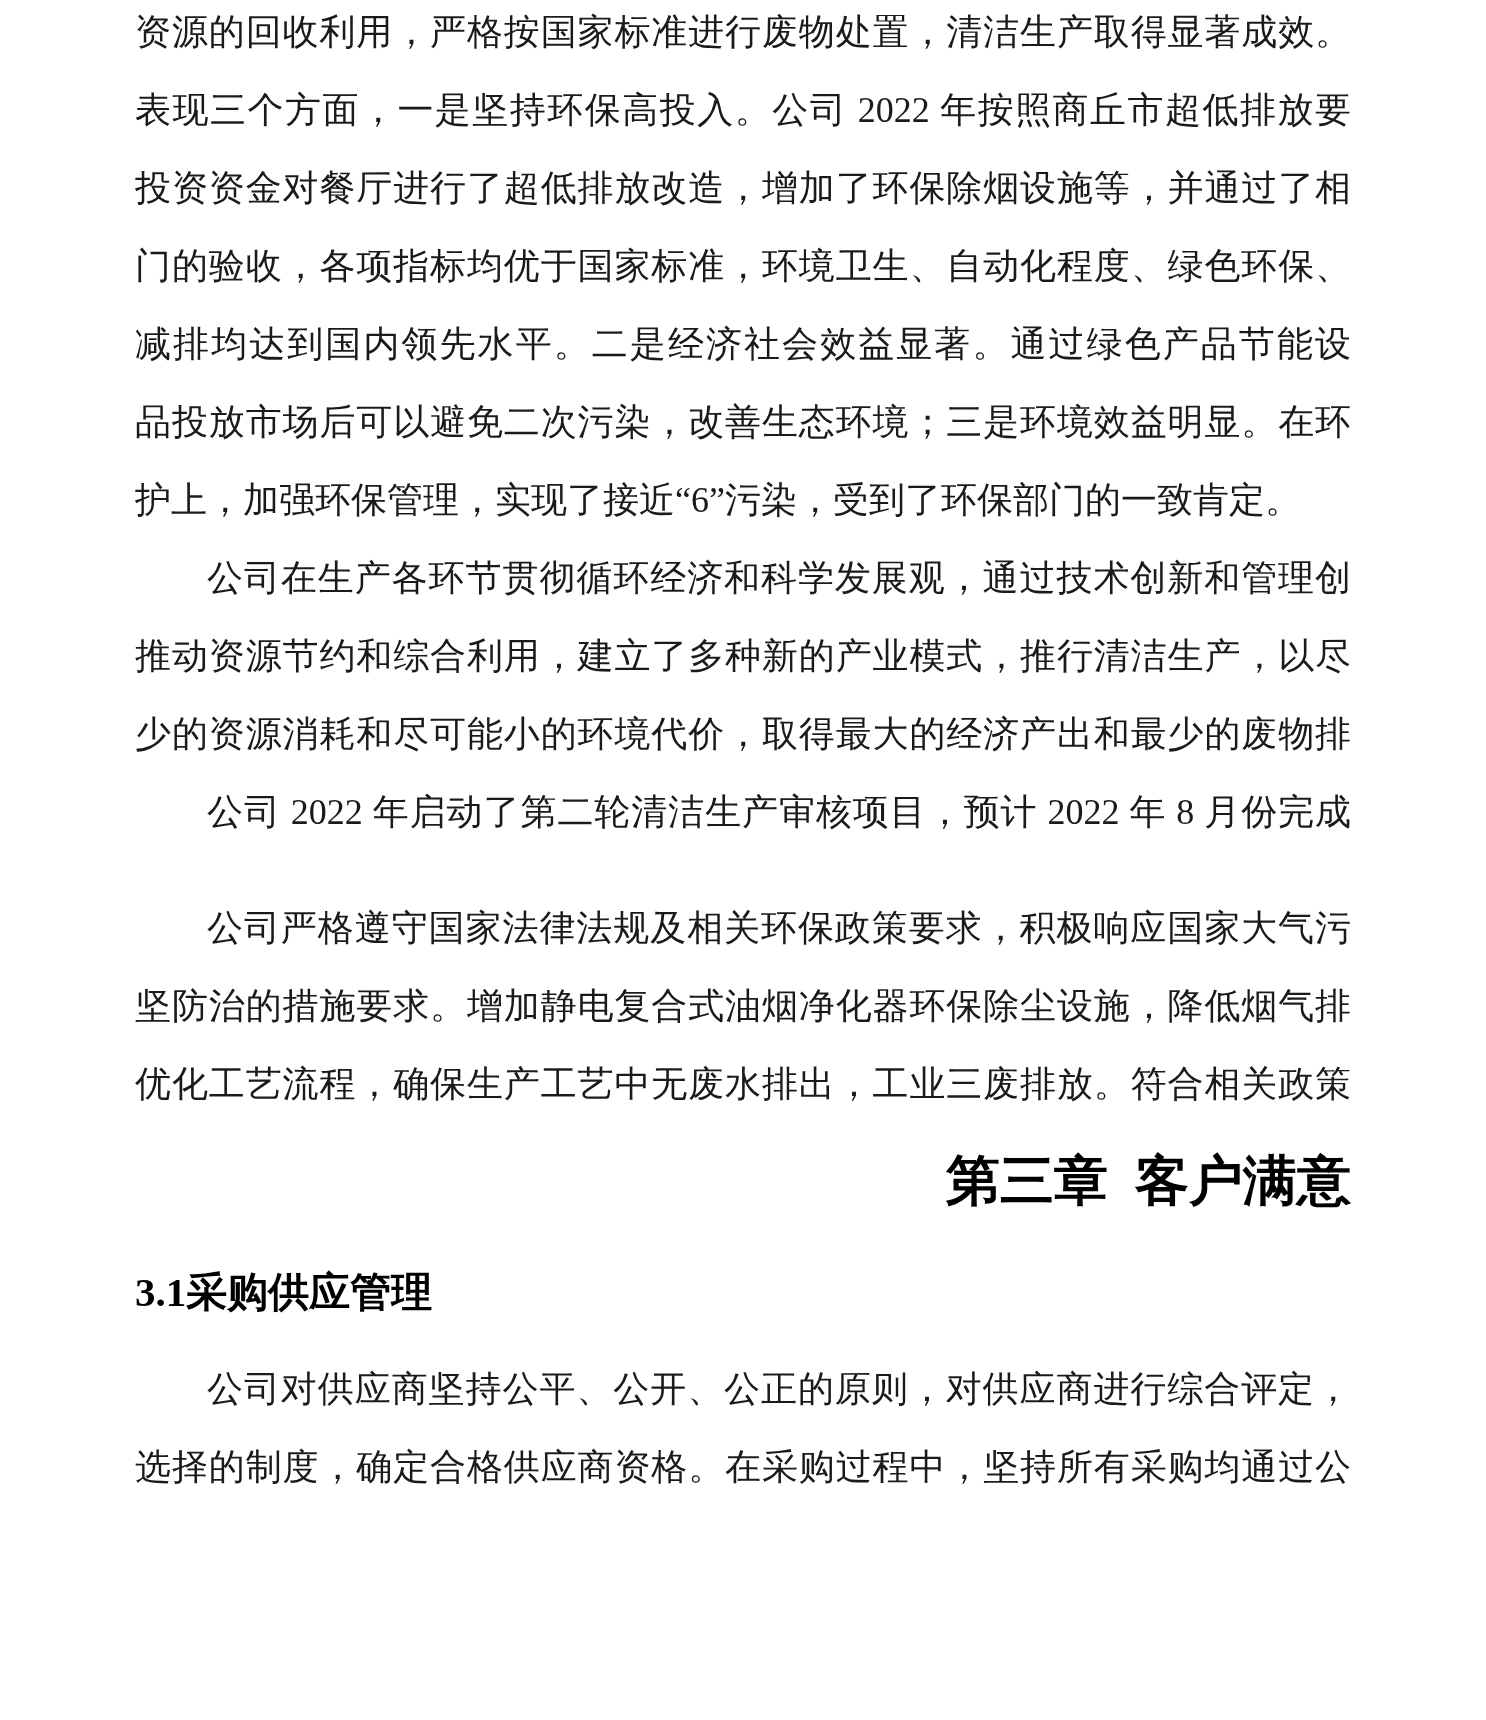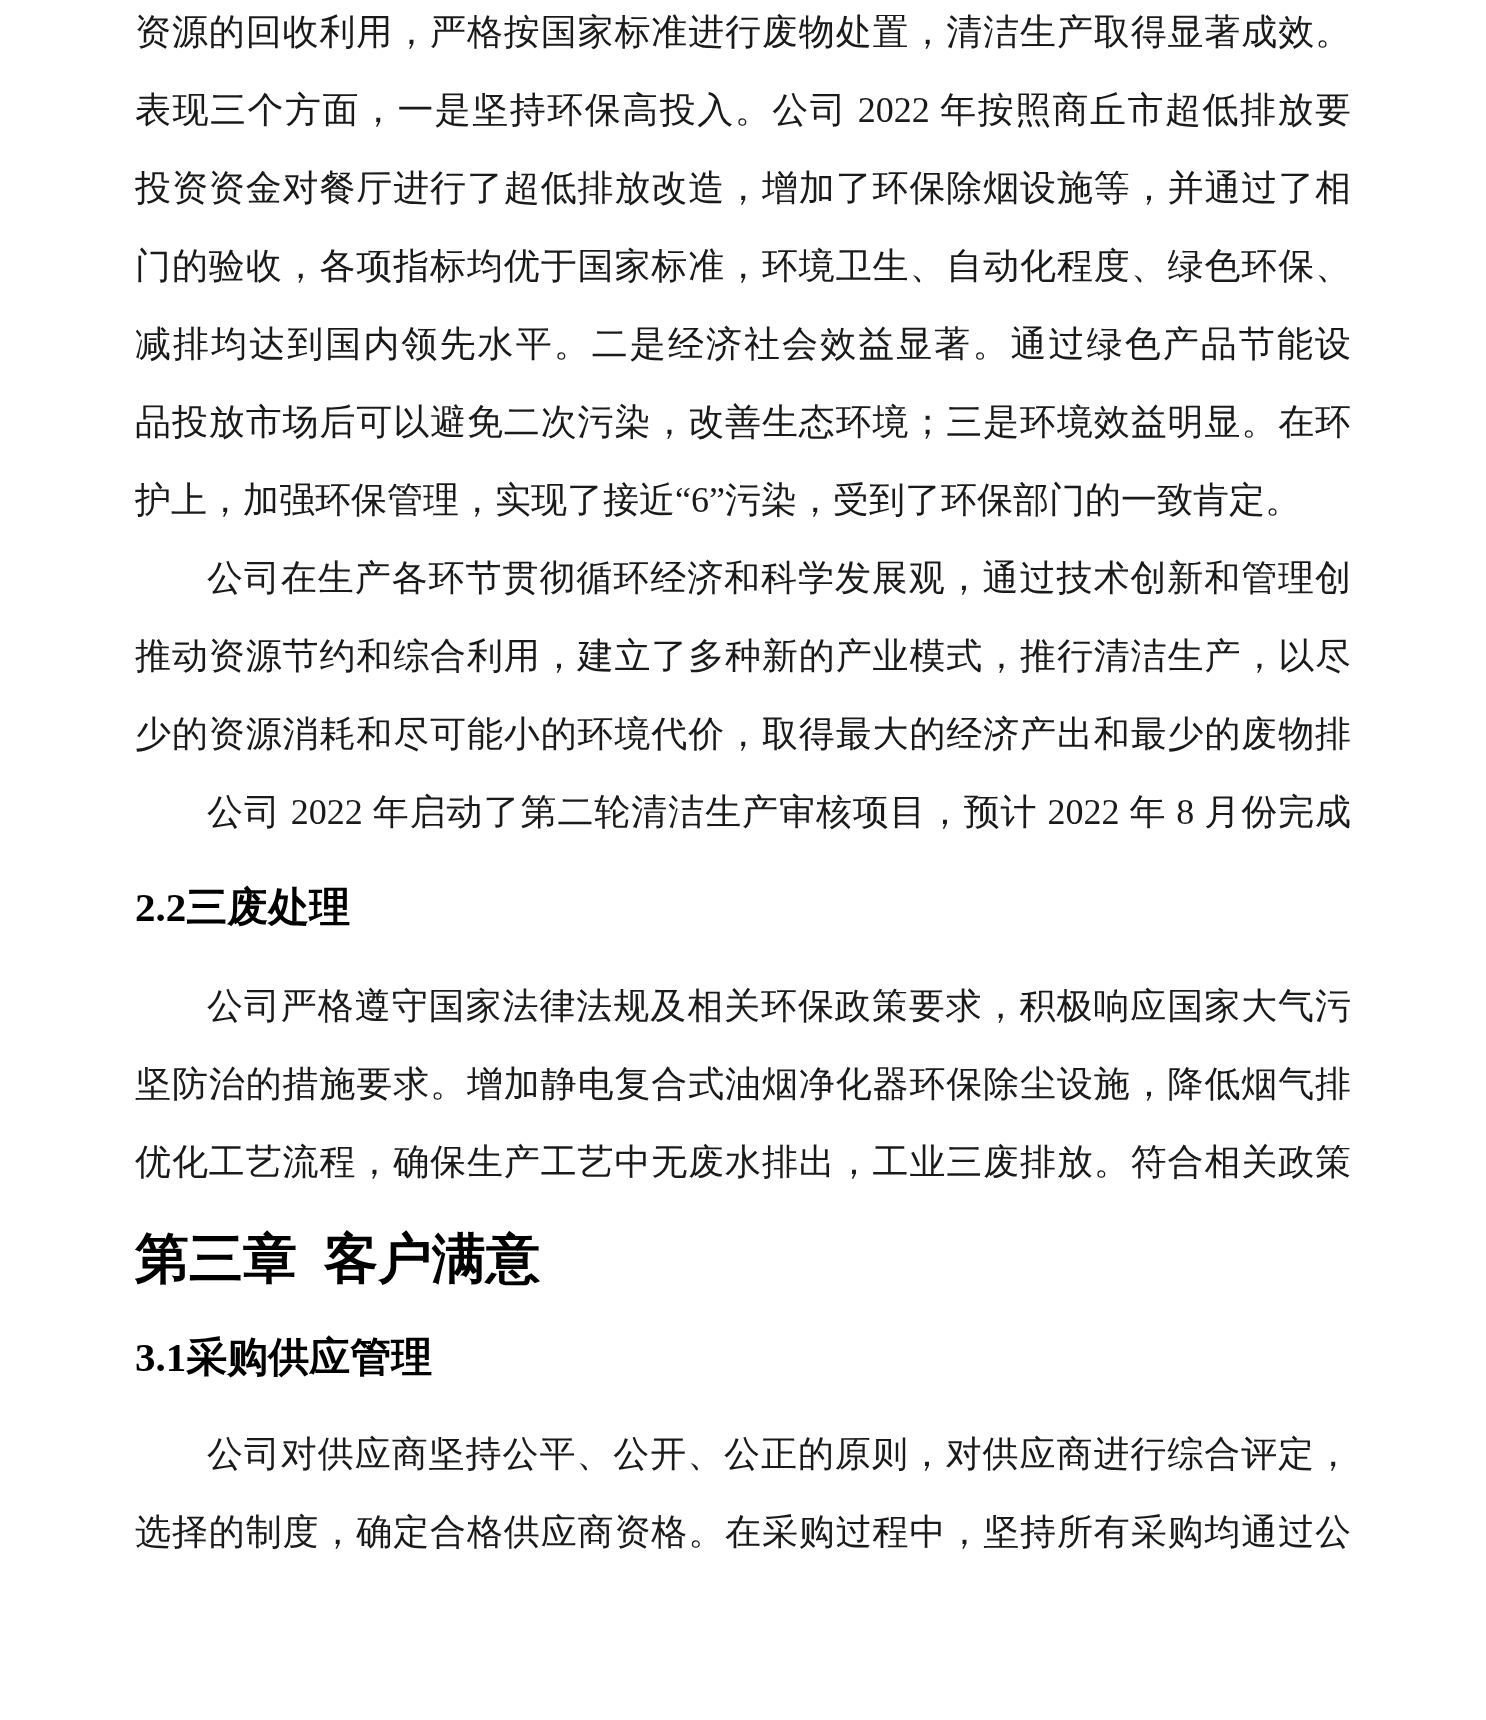--- a/index.html
+++ b/index.html
@@ -38,26 +38,27 @@
     font-size: 41px;
     line-height: 44px;
     font-weight: bold;
     color: #000000;
   }
   .h-chapter {
     font-size: 54px;
     line-height: 58px;
     font-weight: bold;
     color: #000000;
+    text-align: right;
   }
   #p1  { margin-top: -7px; }
   #h22 { margin-top: 34px; }
   #p4  { margin-top: 38px; }
   #h3  { margin-top: 29px; }
-  #h31 { margin-top: 47px; }
+  #h31 { margin-top: 60px; }
   #p5  { margin-top: 36px; }
 </style>
 </head>
 <body>
 
 <div class="page">
   <div class="content">
 
     <div class="para" id="p1">
       <div class="line">资源的回收利用，严格按国家标准进行废物处置，清洁生产取得显著成效。主要</div>
@@ -72,21 +73,20 @@
     <div class="para" id="p2">
       <div class="line indent">公司在生产各环节贯彻循环经济和科学发展观，通过技术创新和管理创新，</div>
       <div class="line">推动资源节约和综合利用，建立了多种新的产业模式，推行清洁生产，以尽可能</div>
       <div class="line">少的资源消耗和尽可能小的环境代价，取得最大的经济产出和最少的废物排放，</div>
     </div>
 
     <div class="para" id="p3">
       <div class="line indent">公司 2022 年启动了第二轮清洁生产审核项目，预计 2022 年 8 月份完成第二</div>
     </div>
 
-    <div class="h-section" id="h22">2.2三废处理</div>
 
     <div class="para" id="p4">
       <div class="line indent">公司严格遵守国家法律法规及相关环保政策要求，积极响应国家大气污染攻</div>
       <div class="line">坚防治的措施要求。增加静电复合式油烟净化器环保除尘设施，降低烟气排放。</div>
       <div class="line">优化工艺流程，确保生产工艺中无废水排出，工业三废排放。符合相关政策要求。</div>
     </div>
 
     <div class="h-chapter" id="h3">第三章 客户满意</div>
 
     <div class="h-section" id="h31">3.1采购供应管理</div>

